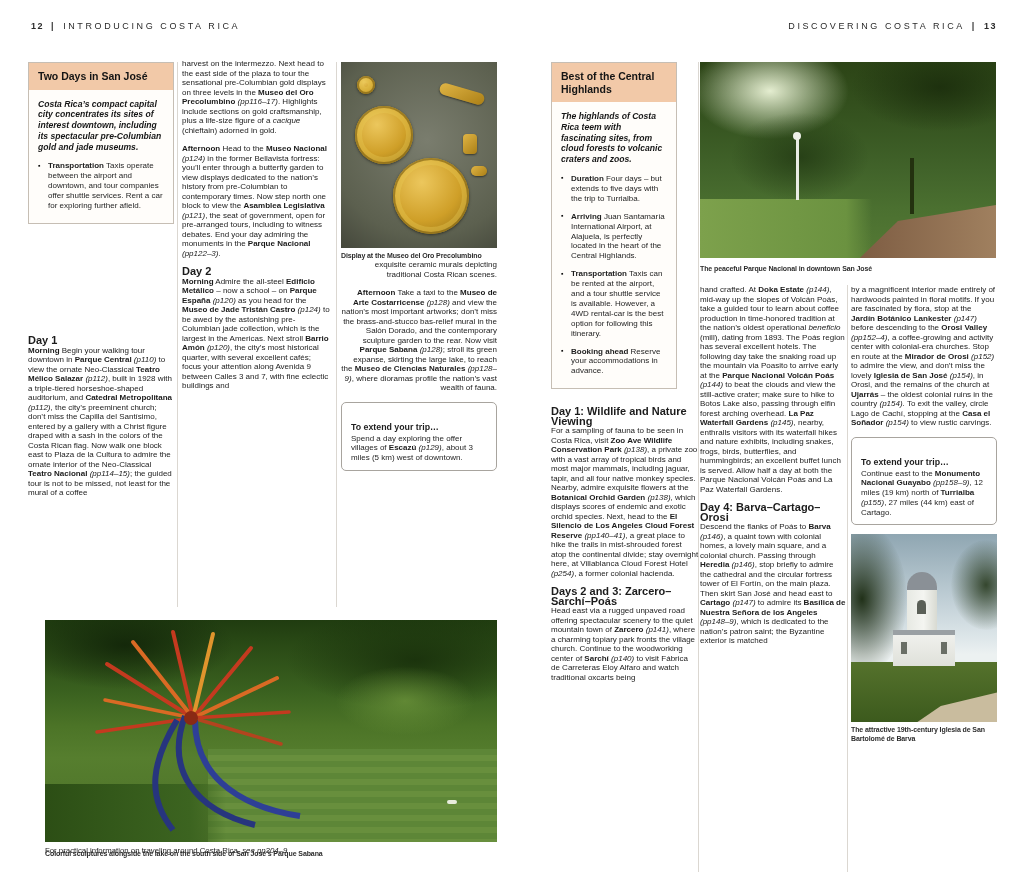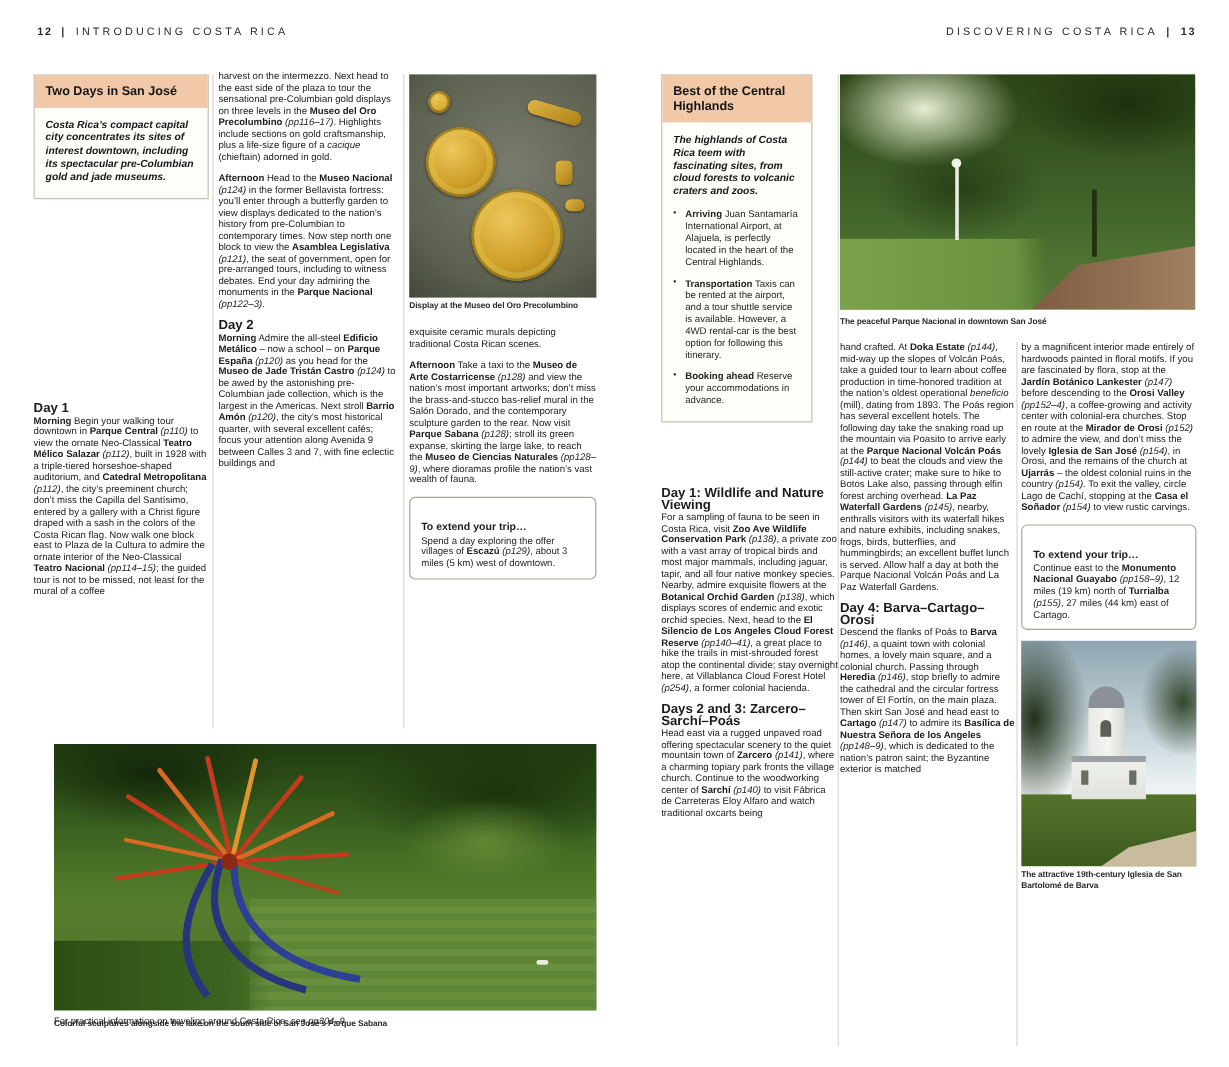--- a/index.html
+++ b/index.html
@@ -66,20 +66,21 @@
 </div>
 
 <div class="vrule" style="left:177px;top:62px;height:545px;"></div>
 <div class="vrule" style="left:336px;top:62px;height:545px;"></div>
 
 <div class="itbox" style="left:28px;top:62px;width:146px;">
   <div class="band">Two Days in San José</div>
   <div class="inner">
     <p class="intro">Costa Rica’s compact capital city concentrates its sites of interest downtown, including its spectacular pre-Columbian gold and jade museums.</p>
     <ul>
+      <li><span><span class="run-b">Transportation</span><span> Taxis operate between the airport and downtown, and tour companies offer shuttle services. Rent a car for exploring further afield.</span></span></li>
     </ul>
   </div>
 </div>
 
 <div class="col bt" style="left:28px;top:336px;width:147px;">
   <div class="dayhead">Day 1</div>
   <p><span class="run-b">Morning</span><span> Begin your walking tour downtown in </span><span class="run-b">Parque Central</span><span> </span><span class="run-i">(p110)</span><span> to view the ornate Neo-Classical </span><span class="run-b">Teatro Mélico Salazar</span><span> </span><span class="run-i">(p112)</span><span>, built in 1928 with a triple-tiered horseshoe-shaped auditorium, and </span><span class="run-b">Catedral Metropolitana</span><span> </span><span class="run-i">(p112)</span><span>, the city’s preeminent church; don’t miss the Capilla del Santísimo, entered by a gallery with a Christ figure draped with a sash in the colors of the Costa Rican flag. Now walk one block east to Plaza de la Cultura to admire the ornate interior of the Neo-Classical </span><span class="run-b">Teatro Nacional</span><span> </span><span class="run-i">(pp114–15)</span><span>; the guided tour is not to be missed, not least for the mural of a coffee</span></p>
 </div>
 
 <div class="col bt" style="left:182px;top:59px;width:150px;">
@@ -92,21 +93,21 @@
 <div class="col" style="left:341px;top:62px;width:156px;">
   <div class="photo photo-gold">
     <div class="abs gdisk" style="left:16px;top:14px;width:18px;height:18px;"></div>
     <div class="abs gdisk" style="left:14px;top:44px;width:58px;height:58px;"></div>
     <div class="abs gdisk" style="left:52px;top:96px;width:76px;height:76px;"></div>
     <div class="abs gbit" style="left:98px;top:26px;width:46px;height:12px;border-radius:6px;transform:rotate(16deg);"></div>
     <div class="abs gbit" style="left:122px;top:72px;width:14px;height:20px;border-radius:4px;"></div>
     <div class="abs gbit" style="right:10px;top:104px;width:16px;height:10px;border-radius:5px;"></div>
   </div>
   <div class="cap">Display at the Museo del Oro Precolumbino</div>
-  <div class="bt" style="margin-top:12px;">
+  <div class="bt" style="text-align:right;">
     <p>exquisite ceramic murals depicting traditional Costa Rican scenes.</p>
     <p><span class="run-b">Afternoon</span><span> Take a taxi to the </span><span class="run-b">Museo de Arte Costarricense</span><span> </span><span class="run-i">(p128)</span><span> and view the nation’s most important artworks; don’t miss the brass-and-stucco bas-relief mural in the Salón Dorado, and the contemporary sculpture garden to the rear. Now visit </span><span class="run-b">Parque Sabana</span><span> </span><span class="run-i">(p128)</span><span>; stroll its green expanse, skirting the large lake, to reach the </span><span class="run-b">Museo de Ciencias Naturales</span><span> </span><span class="run-i">(pp128–9)</span><span>, where dioramas profile the nation’s vast wealth of fauna.</span></p>
   </div>
   <div class="extbox" style="margin-top:6px;">
     <div class="xtitle">To extend your trip…</div>
     <div class="xbody"><span>Spend a day exploring the offer villages of </span><span class="run-b">Escazú</span><span> </span><span class="run-i">(p129)</span><span>, about 3 miles (5 km) west of downtown.</span></div>
   </div>
 </div>
 
 <div class="photo photo-sab" style="position:absolute;left:45px;top:620px;">
@@ -139,20 +140,21 @@
 <div class="footer" style="left:45px;top:846px;"><span>For practical information on traveling around Costa Rica, </span><span class="run-i">see pp304–9</span></div>
 
 <div class="vrule" style="left:698px;top:62px;height:810px;"></div>
 <div class="vrule" style="left:847px;top:285px;height:587px;"></div>
 
 <div class="itbox" style="left:551px;top:62px;width:126px;">
   <div class="band">Best of the Central Highlands</div>
   <div class="inner">
     <p class="intro">The highlands of Costa Rica teem with fascinating sites, from cloud forests to volcanic craters and zoos.</p>
     <ul>
+      <li><span><span class="run-b">Duration</span><span> Four days – but extends to five days with the trip to Turrialba.</span></span></li>
       <li><span><span class="run-b">Arriving</span><span> Juan Santamaría International Airport, at Alajuela, is perfectly located in the heart of the Central Highlands.</span></span></li>
       <li><span><span class="run-b">Transportation</span><span> Taxis can be rented at the airport, and a tour shuttle service is available. However, a 4WD rental-car is the best option for following this itinerary.</span></span></li>
       <li><span><span class="run-b">Booking ahead</span><span> Reserve your accommodations in advance.</span></span></li>
     </ul>
   </div>
 </div>
 
 <div class="photo photo-park" style="position:absolute;left:700px;top:62px;">
   <div class="blob" style="left:-20px;top:-26px;width:180px;height:110px;background:radial-gradient(ellipse, rgba(238,246,218,.95), rgba(238,246,218,0) 62%);"></div>
   <div class="blob" style="left:150px;top:-20px;width:180px;height:90px;background:radial-gradient(ellipse, rgba(26,44,12,.85), rgba(26,44,12,0) 70%);"></div>

